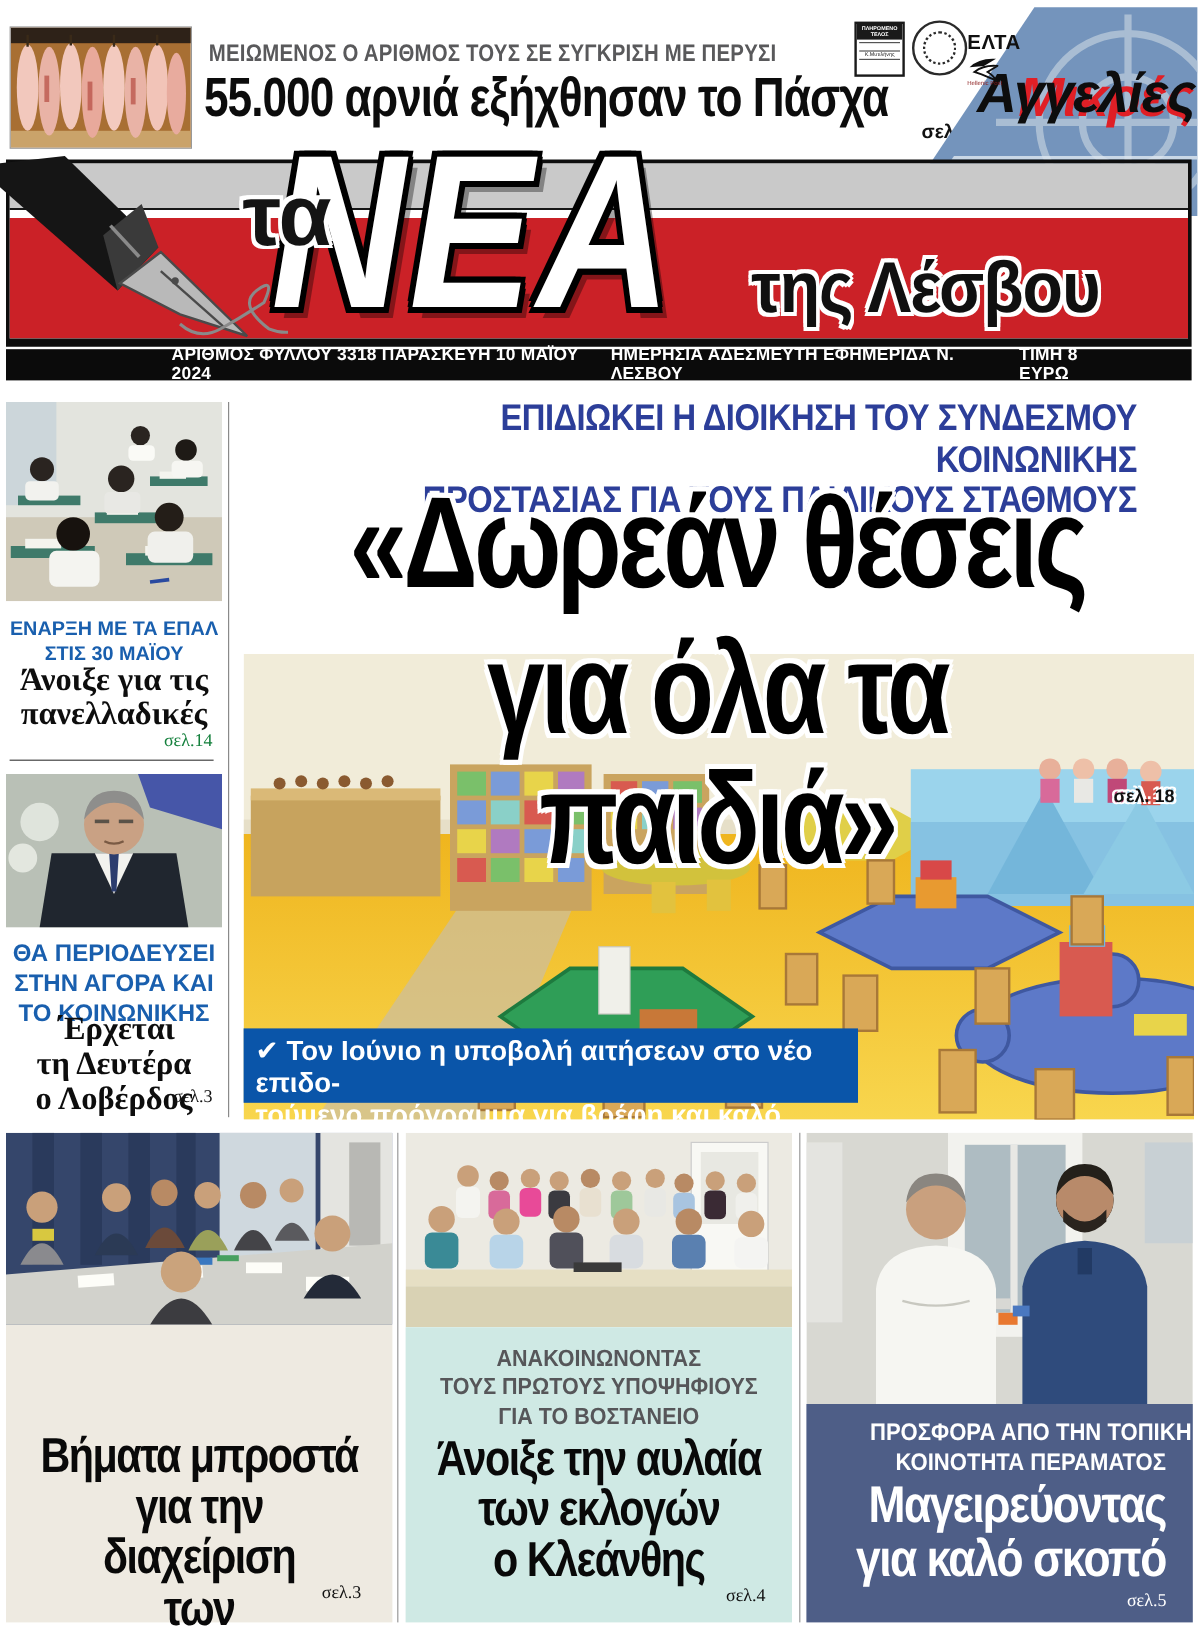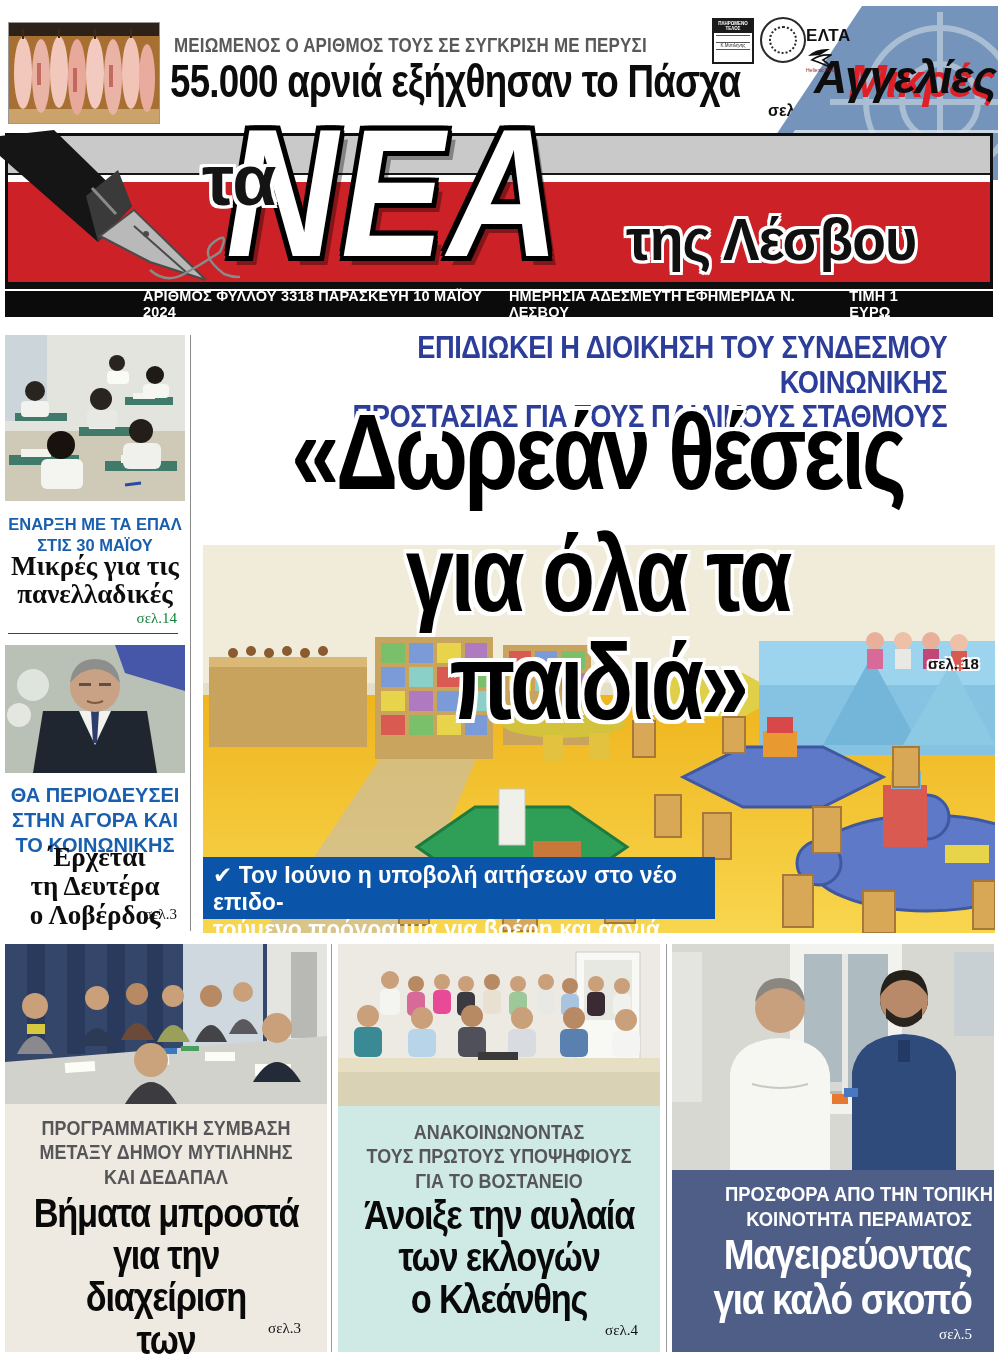--- a/index.html
+++ b/index.html
@@ -209,21 +209,21 @@
       <path d="M150,140 q16,14 34,4 t36,-22 q10,-22 -6,-10 t10,32 q20,8 36,-6" fill="none" stroke="#8a8a8a" stroke-width="2.5"></path>
     </svg>
   </div>
   <div class="abs mast-ta ow3">τα</div>
   <div class="abs mast-nea ob5">ΝΕΑ</div>
   <div class="abs mast-tis ow3">της Λέσβου</div>
 
   <div class="abs info-bar">
     <span>ΑΡΙΘΜΟΣ ΦΥΛΛΟΥ 3318 ΠΑΡΑΣΚΕΥΗ 10 ΜΑΪΟΥ 2024</span>
     <span>ΗΜΕΡΗΣΙΑ ΑΔΕΣΜΕΥΤΗ ΕΦΗΜΕΡΙΔΑ Ν. ΛΕΣΒΟΥ</span>
-    <span>ΤΙΜΗ 1 ΕΥΡΩ</span>
+    <span>ΤΙΜΗ 8 ΕΥΡΩ</span>
   </div>
 
   <div class="abs s1-photo">
     <svg width="180" height="166" viewBox="0 0 180 166">
       <rect width="180" height="166" fill="#e3e4de"></rect>
       <rect x="0" y="0" width="42" height="86" fill="#ccd6da"></rect>
       <rect y="96" width="180" height="70" fill="#cfc9b8"></rect>
       <g fill="#3f7a6a">
           <rect x="10" y="78" width="52" height="8"></rect>
           <rect x="74" y="92" width="58" height="9"></rect>
@@ -253,21 +253,21 @@
           <rect x="118" y="108" width="38" height="26" rx="6" fill="#f0f0ec"></rect>
         <line x1="120" y1="150" x2="136" y2="148" stroke="#2a4aa0" stroke-width="3"></line>
       </g>
     </svg>
   </div>
   <div class="abs s1-kicker">
     <div>ΕΝΑΡΞΗ ΜΕ ΤΑ ΕΠΑΛ</div>
     <div>ΣΤΙΣ 30 ΜΑΪΟΥ</div>
   </div>
   <div class="abs s1-head">
-    <div>Μικρές για τις</div>
+    <div>Άνοιξε για τις</div>
     <div>πανελλαδικές</div>
   </div>
   <div class="abs s1-ref">σελ.14</div>
 
   <div class="abs side-div"></div>
 
   <div class="abs s2-photo">
     <svg width="180" height="128" viewBox="0 0 180 128">
       <rect width="180" height="128" fill="#b9c0b6"></rect>
       <polygon points="110,0 180,0 180,46 120,28" fill="#4656a8"></polygon>
@@ -411,21 +411,21 @@
   <div class="abs main-h1">
     <span class="cond ow4" style="transform:scaleX(0.8);">«Δωρεάν θέσεις</span>
   </div>
   <div class="abs main-h2">
     <span class="cond ow4" style="transform:scaleX(0.8);">για όλα τα παιδιά»</span>
   </div>
   <div class="abs main-ref ow3" style="text-shadow:-2px -2px 0 #fff,2px -2px 0 #fff,-2px 2px 0 #fff,2px 2px 0 #fff;">σελ. 18</div>
 
   <div class="abs note-strip">
     <div>✔ Τον Ιούνιο η υποβολή αιτήσεων στο νέο επιδο-</div>
-    <div>τούμενο πρόγραμμα για βρέφη και αρνιά</div>
+    <div>τούμενο πρόγραμμα για βρέφη και καλό</div>
   </div>
 
   <div class="abs c1-photo">
     <svg width="322" height="160" viewBox="0 0 322 160">
       <rect width="322" height="160" fill="#35466b"></rect>
       <g fill="#2a3a5c">
           <rect x="22" width="18" height="110"></rect>
           <rect x="62" width="18" height="110"></rect>
           <rect x="102" width="18" height="110"></rect>
           <rect x="142" width="16" height="105"></rect>
@@ -457,25 +457,20 @@
         <circle cx="238" cy="48" r="10" fill="#c9a07a"></circle>
           <path d="M224,90 q14,-30 29,0 z" fill="#5a5a5e"></path>
         <circle cx="146" cy="116" r="17" fill="#caa37c"></circle>
           <path d="M120,160 q26,-44 52,0 z" fill="#3c3c40"></path>
         <circle cx="272" cy="84" r="15" fill="#c9a07a"></circle>
           <path d="M248,138 q24,-40 48,0 z" fill="#232a38"></path>
       </g>
     </svg>
   </div>
   <div class="abs c1-bg"></div>
-  <div class="abs c1-kicker">
-    <div class="cond" style="transform:scaleX(0.92);">ΠΡΟΓΡΑΜΜΑΤΙΚΗ ΣΥΜΒΑΣΗ</div>
-    <div class="cond" style="transform:scaleX(0.92);">ΜΕΤΑΞΥ ΔΗΜΟΥ ΜΥΤΙΛΗΝΗΣ</div>
-    <div class="cond" style="transform:scaleX(0.92);">ΚΑΙ ΔΕΔΑΠΑΛ</div>
-  </div>
   <div class="abs c1-head">
     <div class="cond" style="transform:scaleX(0.84);">Βήματα μπροστά</div>
     <div class="cond" style="transform:scaleX(0.84);">για την διαχείριση</div>
     <div class="cond" style="transform:scaleX(0.84);">των απορριμμάτων</div>
   </div>
   <div class="abs c1-ref">σελ.3</div>
 
   <div class="abs rule-b1"></div>
 
   <div class="abs c2-photo">

